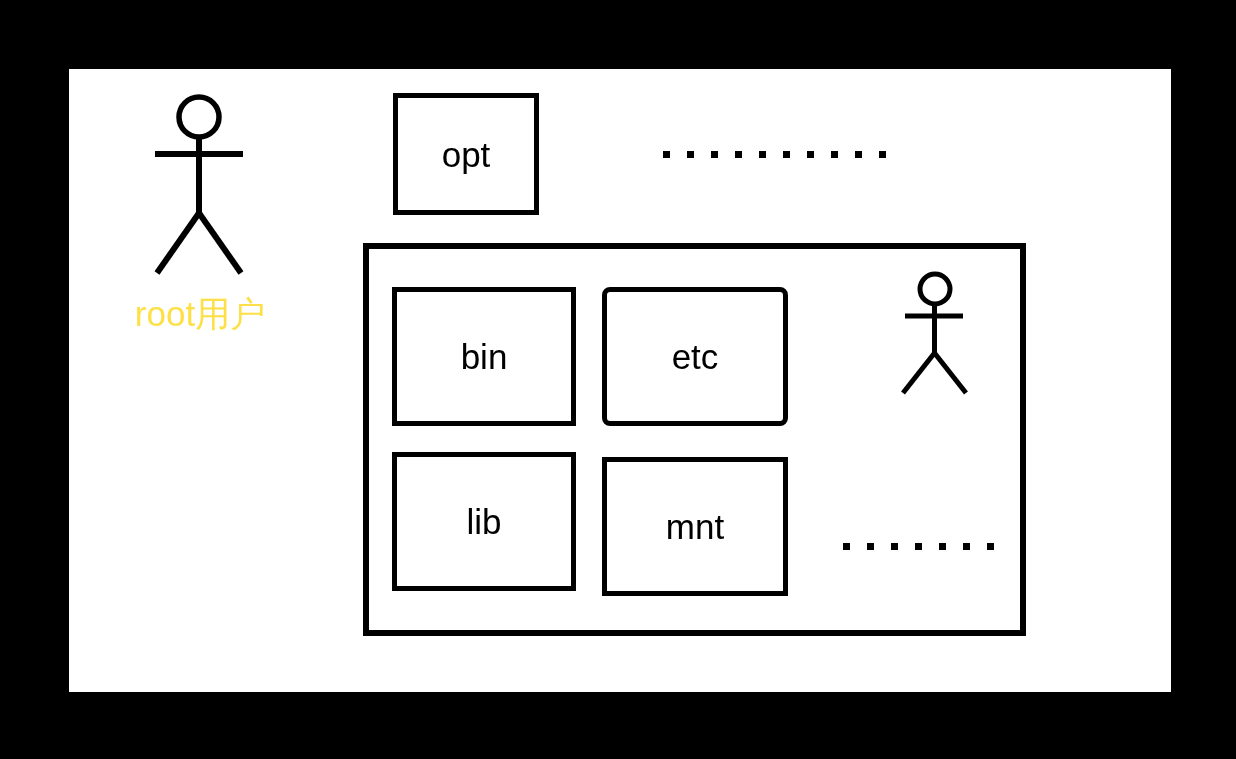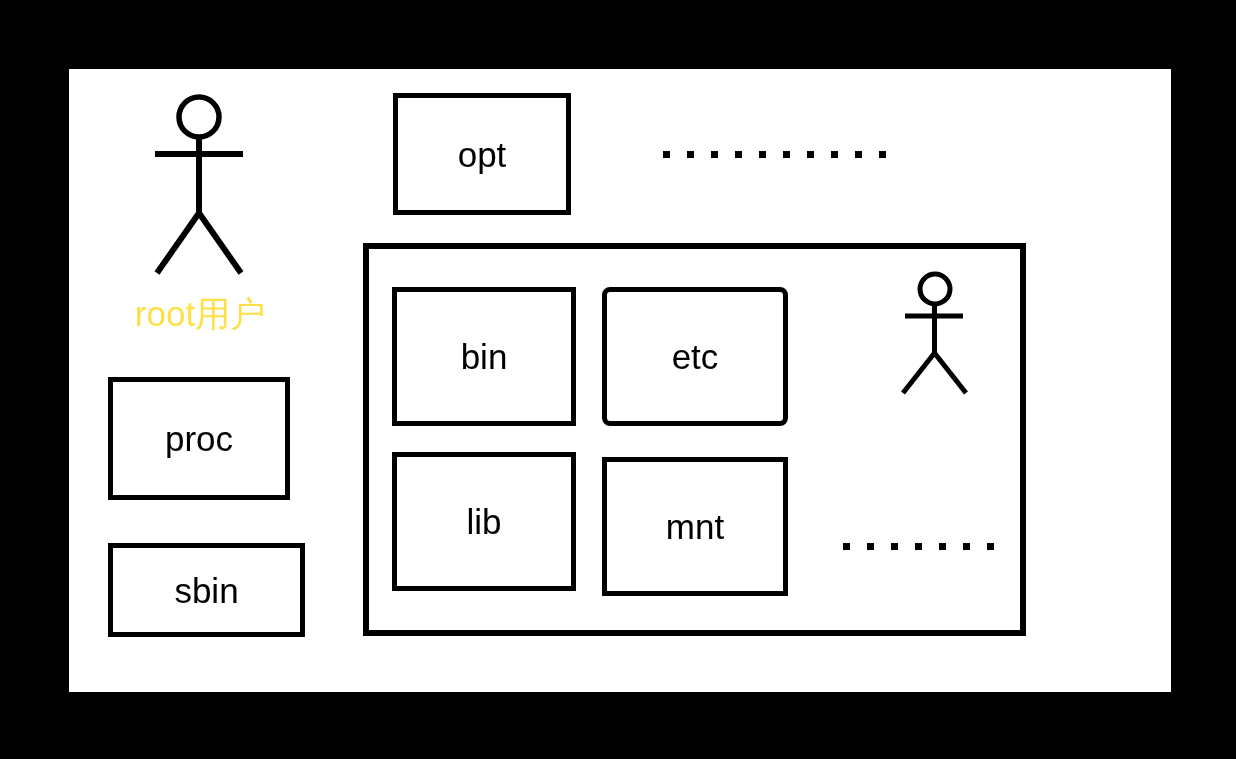--- a/index.html
+++ b/index.html
@@ -39,21 +39,21 @@
   .container-box {
     position: absolute;
     box-sizing: border-box;
     border: 6px solid #000000;
     background: #ffffff;
     left: 363px;
     top: 243px;
     width: 663px;
     height: 393px;
   }
-  .box-opt  { left: 393px; top: 93px;  width: 178px; height: 122px; }
+  .box-opt  { left: 393px; top: 93px;  width: 146px; height: 122px; }
   .box-proc { left: 108px; top: 377px; width: 182px; height: 123px; }
   .box-sbin { left: 108px; top: 543px; width: 197px; height: 94px;  }
   .box-bin  { left: 392px; top: 287px; width: 184px; height: 139px; }
   .box-etc  { left: 602px; top: 287px; width: 186px; height: 139px; border-radius: 8px; }
   .box-lib  { left: 392px; top: 452px; width: 184px; height: 139px; }
   .box-mnt  { left: 602px; top: 457px; width: 186px; height: 139px; }
   .actor-svg {
     position: absolute;
     display: block;
   }
@@ -107,26 +107,20 @@
       <span class="dot"></span>
       <span class="dot"></span>
       <span class="dot"></span>
       <span class="dot"></span>
       <span class="dot"></span>
       <span class="dot"></span>
       <span class="dot"></span>
       <span class="dot"></span>
     </div>
 
-  <div class="dbox box-proc">
-    <span>proc</span>
-  </div>
-  <div class="dbox box-sbin">
-    <span>sbin</span>
-  </div>
 
   <div class="container-box"></div>
 
   <div class="dbox box-bin">
     <span>bin</span>
   </div>
   <div class="dbox box-etc">
     <span>etc</span>
   </div>
   <div class="dbox box-lib">

